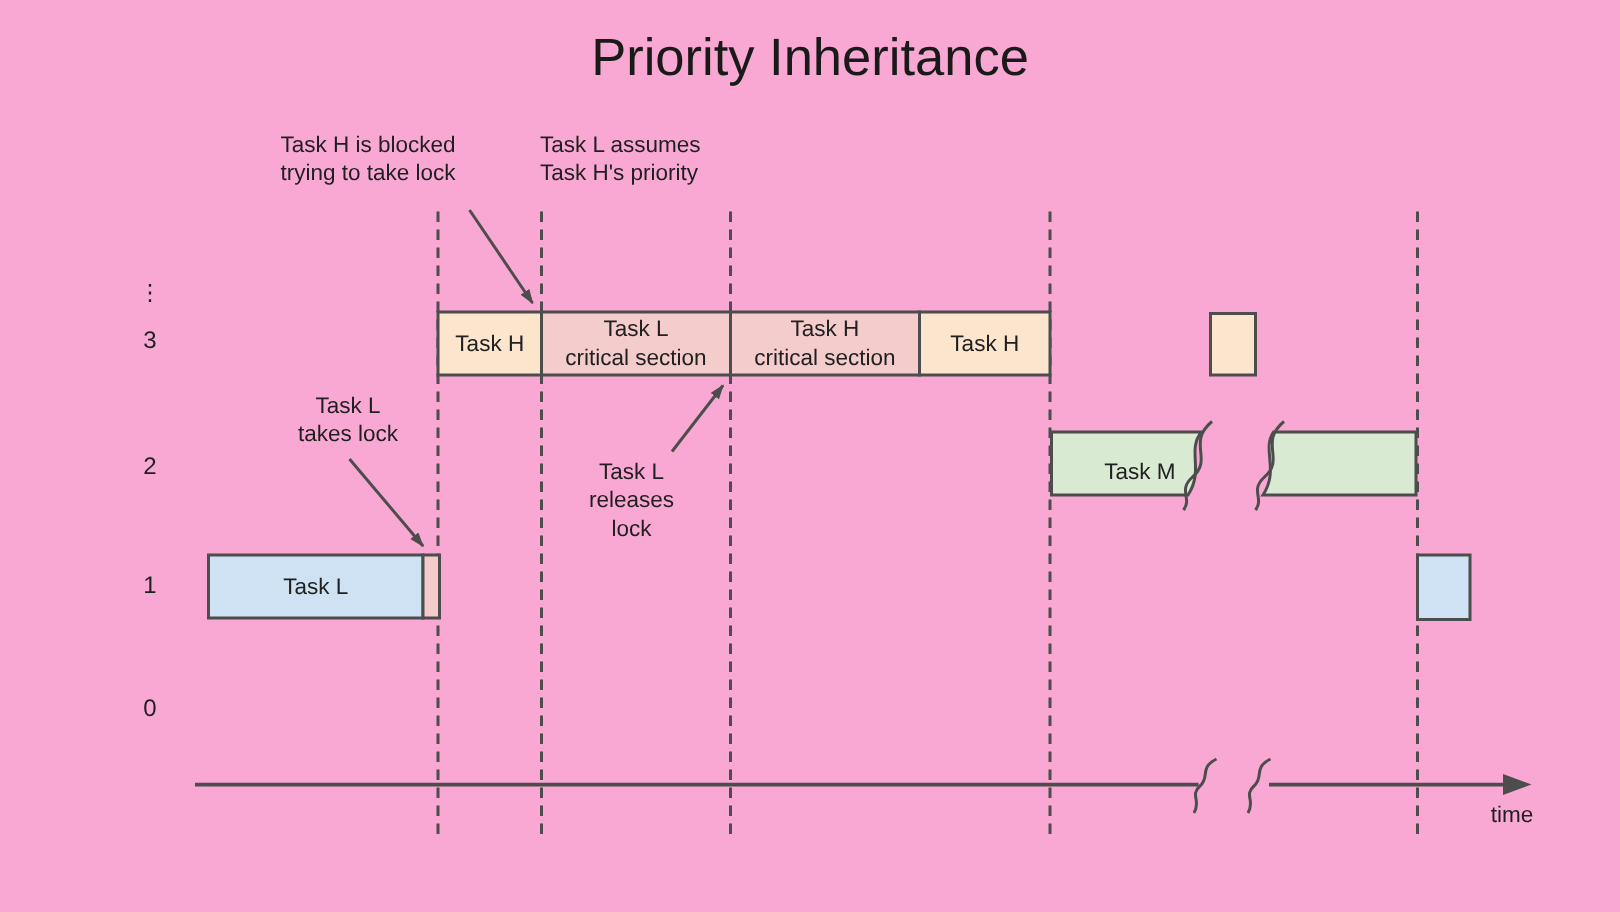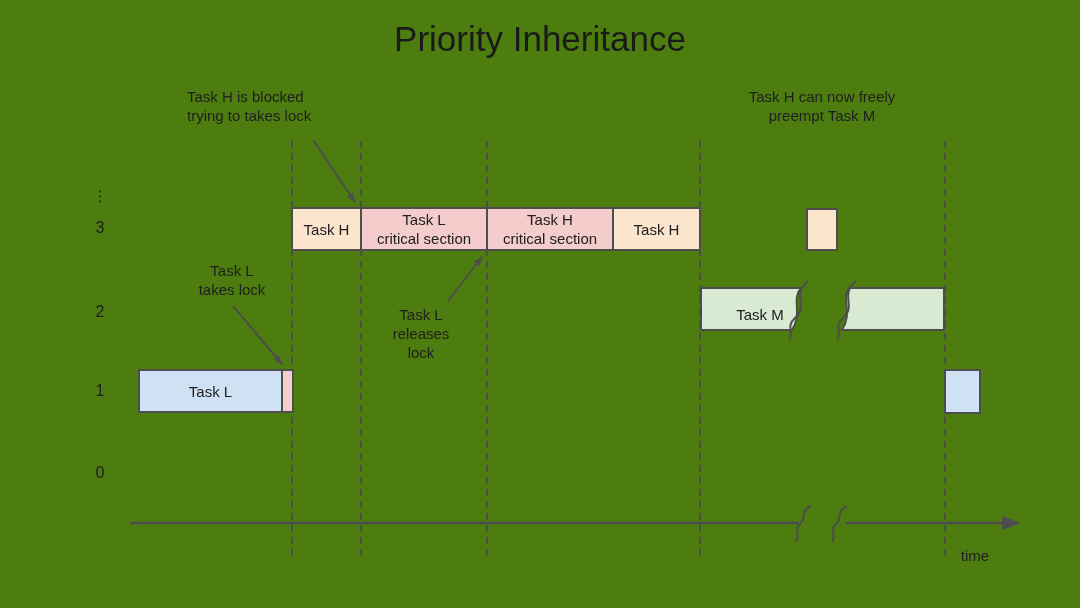--- a/index.html
+++ b/index.html
@@ -1,17 +1,17 @@
 <!DOCTYPE html>
 <html><head>
 <meta charset="utf-8">
 <style>
   html,body{margin:0;padding:0;background:#ffffff;}
   .canvas{
-    position:relative;width:1080px;height:608px;background:#4d7c0f;
+    position:relative;width:1080px;height:608px;background:#f9a8d4;
     font-family:"Liberation Sans",sans-serif;color:#1f1f1f;overflow:hidden;
   }
   .title{position:absolute;left:0;top:19px;width:1080px;text-align:center;
     font-size:35px;color:#1a1a1a;}
   .ylabel{position:absolute;left:28px;top:131px;width:95px;text-align:center;
     font-size:18px;line-height:23px;white-space:pre-line;}
   .ellipsis{position:absolute;left:84px;top:184px;width:32px;text-align:center;
     font-size:15px;line-height:24px;}
   .tick{position:absolute;left:82px;width:36px;text-align:center;
     font-size:16px;line-height:18px;}
@@ -24,21 +24,21 @@
   .lb-thcs{left:487px;top:208px;width:126px;height:42px;}
   .lb-th2{left:613px;top:208px;width:87px;height:42px;}
   .lb-tm{left:700px;top:287px;width:120px;height:54px;}
   .lb-tl{left:139px;top:370px;width:143px;height:42px;}
   .ann{position:absolute;white-space:pre-line;font-size:15px;line-height:19px;color:#1f1f1f;}
   .ann-blocked{left:187px;top:87px;}
   .ann-assumes{left:360px;top:87px;}
   .ann-preempt{left:712px;top:87px;width:220px;text-align:center;}
   .ann-takes{left:167px;top:261px;width:130px;text-align:center;}
   .ann-releases{left:366px;top:305px;width:110px;text-align:center;}
-  .xlabel{position:absolute;left:949px;top:535px;width:52px;text-align:center;font-size:15px;margin-top:12px;}
+  .xlabel{position:absolute;left:982px;top:535px;width:52px;text-align:center;font-size:15px;}
 </style>
 </head>
 <body>
 
 <div class="canvas">
 
   <div class="title">Priority Inheritance</div>
 
   <div class="ellipsis">⋮</div>
   <div class="tick tick3">3</div>
@@ -88,23 +88,23 @@
   <div class="blabel lb-th1">Task H</div>
   <div class="blabel lb-tlcs">Task L
 critical section</div>
   <div class="blabel lb-thcs">Task H
 critical section</div>
   <div class="blabel lb-th2">Task H</div>
   <div class="blabel lb-tm">Task M</div>
   <div class="blabel lb-tl">Task L</div>
 
   <div class="ann ann-blocked">Task H is blocked
-trying to takes lock</div>
-  <div class="ann ann-preempt">Task H can now freely
-preempt Task M</div>
+trying to take lock</div>
+  <div class="ann ann-assumes">Task L assumes
+Task H's priority</div>
   <div class="ann ann-takes">Task L
 takes lock</div>
   <div class="ann ann-releases">Task L
 releases
 lock</div>
 
   <div class="xlabel">time</div>
 </div>
 
 </body></html>

